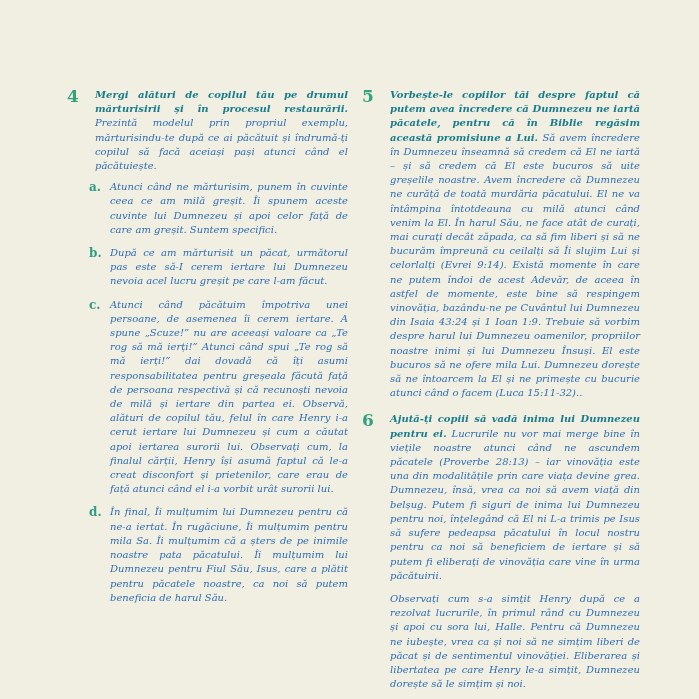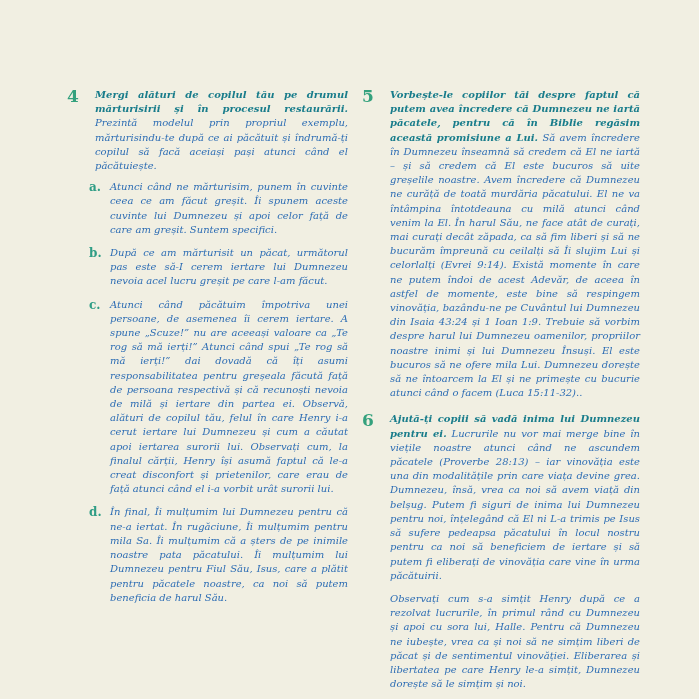--- a/index.html
+++ b/index.html
@@ -77,21 +77,21 @@
 <div class="page">
 
   <div class="column col-left">
     <div class="section">
       <div class="num-gutter">4</div>
       <div class="sec-content">
         <p class="para"><span class="heading-inline">Mergi alături de copilul tău pe drumul mărturisirii și în procesul restaurării.</span><span> Prezintă modelul prin propriul exemplu, mărturisindu-te după ce ai păcătuit și îndrumă-ți copilul să facă aceiași pași atunci când el păcătuiește.</span></p>
         <div class="list">
           <div class="item">
             <span class="item-letter">a.</span>
-            <p class="para">Atunci când ne mărturisim, punem în cuvinte ceea ce am făcut greșit. Îi spunem aceste cuvinte lui Dumnezeu și apoi celor față de care am greșit. Suntem specifici.</p>
+            <p class="para">Atunci când ne mărturisim, punem în cuvinte ceea ce am milă greșit. Îi spunem aceste cuvinte lui Dumnezeu și apoi celor față de care am greșit. Suntem specifici.</p>
           </div>
           <div class="item">
             <span class="item-letter">b.</span>
             <p class="para">După ce am mărturisit un păcat, următorul pas este să-I cerem iertare lui Dumnezeu nevoia acel lucru greșit pe care l-am făcut.</p>
           </div>
           <div class="item">
             <span class="item-letter">c.</span>
             <p class="para">Atunci când păcătuim împotriva unei persoane, de asemenea îi cerem iertare. A spune „Scuze!” nu are aceeași valoare ca „Te rog să mă ierți!” Atunci când spui „Te rog să mă ierți!” dai dovadă că îți asumi responsabilitatea pentru greșeala făcută față de persoana respectivă și că recunoști nevoia de milă și iertare din partea ei. Observă, alături de copilul tău, felul în care Henry i-a cerut iertare lui Dumnezeu și cum a căutat apoi iertarea surorii lui. Observați cum, la finalul cărții, Henry își asumă faptul că le-a creat disconfort și prietenilor, care erau de față atunci când el i-a vorbit urât surorii lui.</p>
           </div>
           <div class="item">

